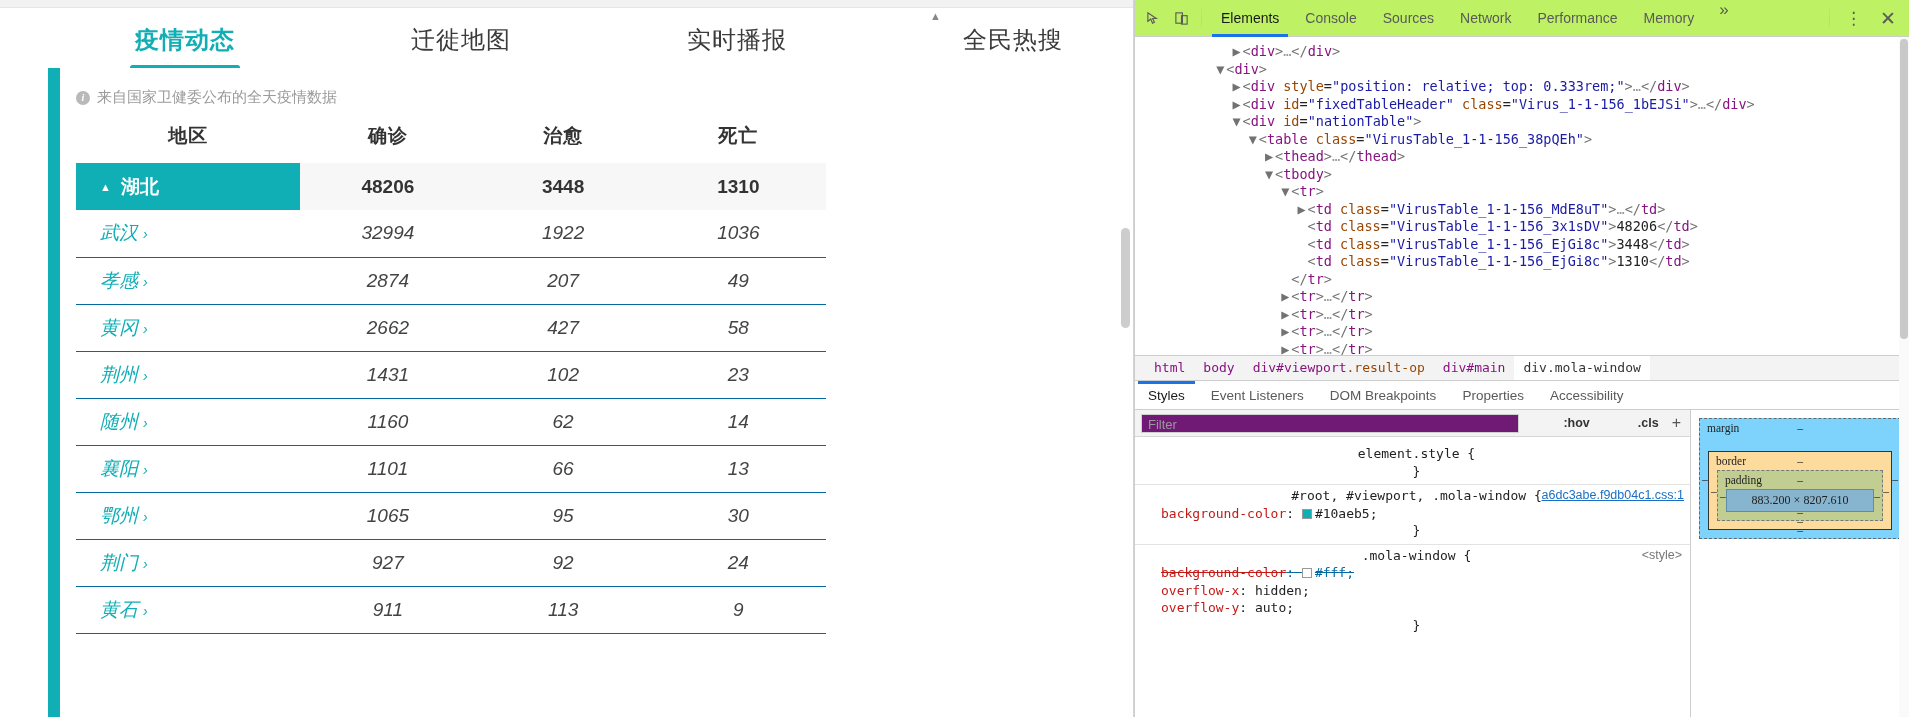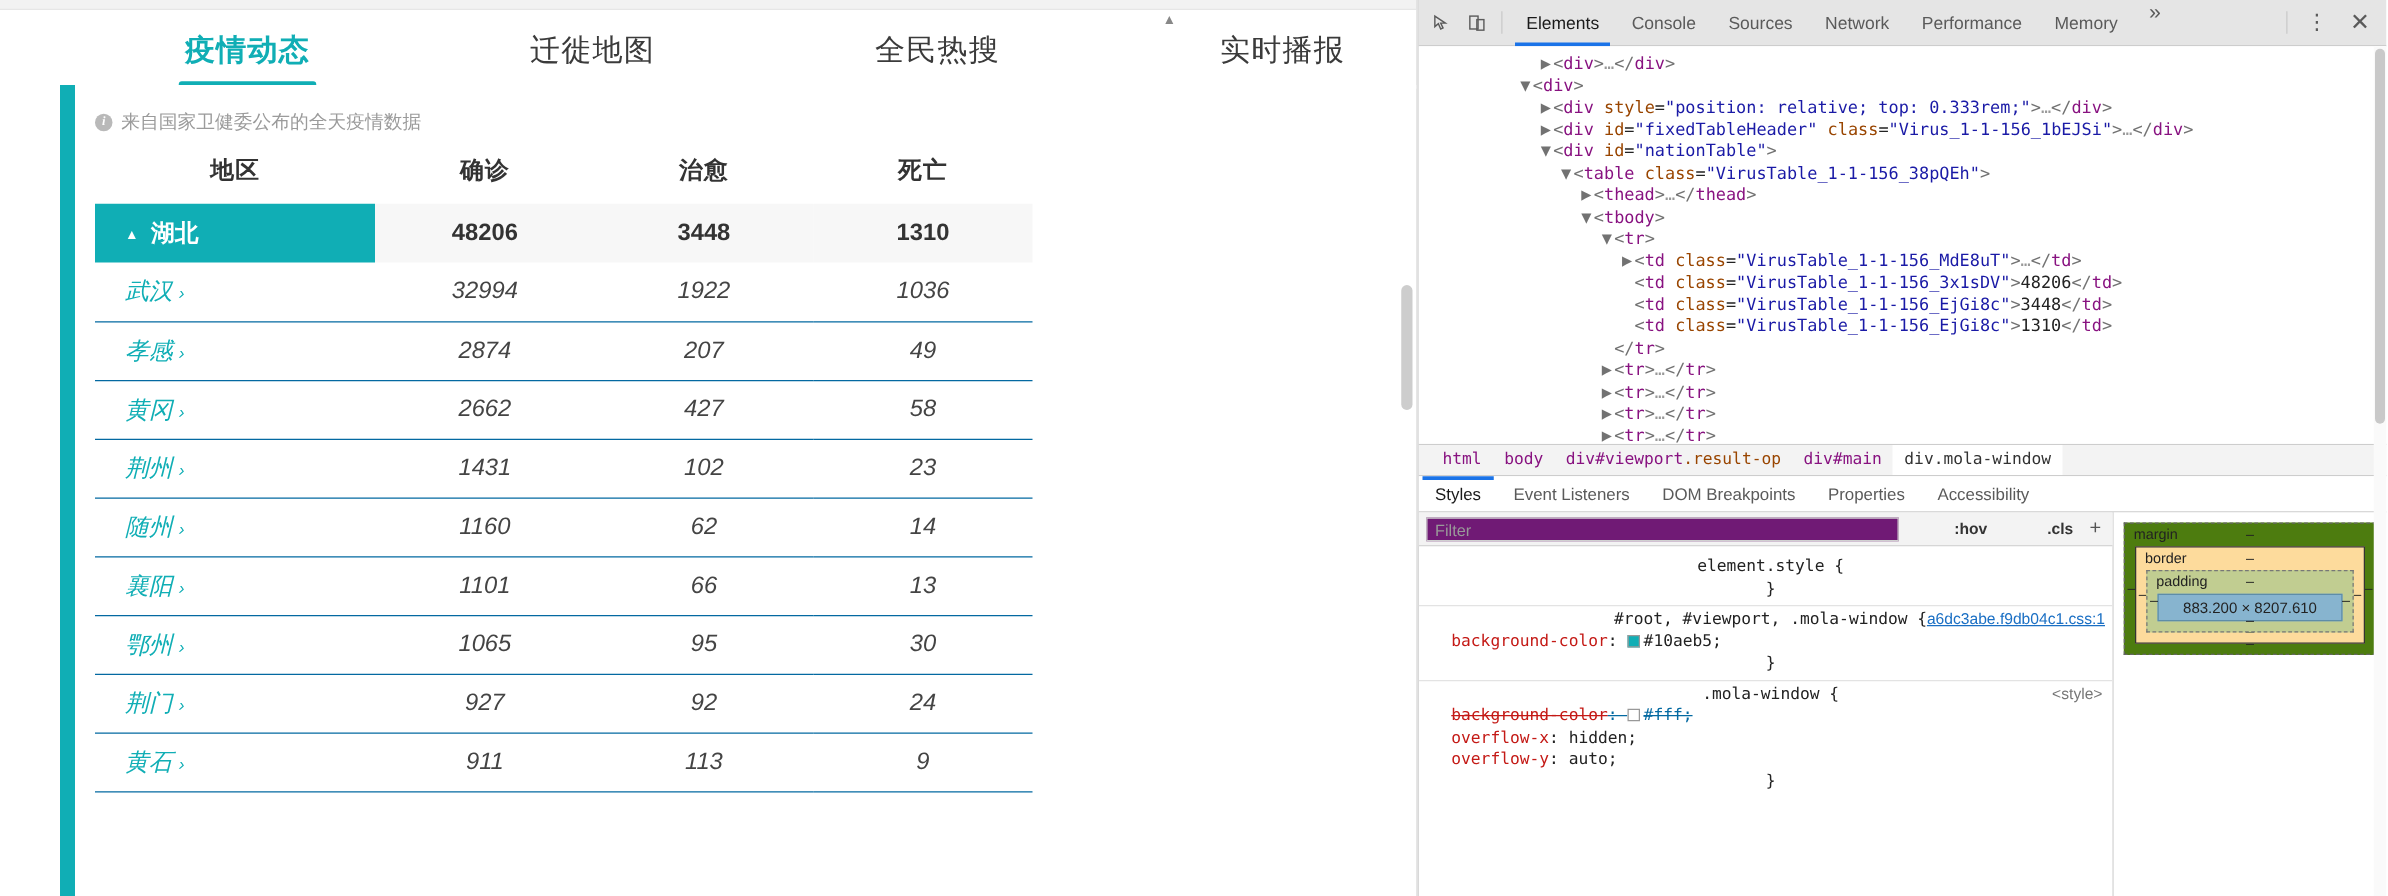--- a/index.html
+++ b/index.html
@@ -16,21 +16,21 @@
     position: relative;
     width: 1134px; height: 717px;
     background: #fff; overflow: hidden;
     border-right: 1px solid #d4d4d4;
   }
   .page-scroll-clip { position: relative; width: 1134px; height: 717px; overflow: hidden; }
 
   .topbar { position: relative; height: 8px; background: #f2f2f2; border-bottom: 1px solid #e6e6e6;}
 
   .tabs { position: relative; display: flex; height: 63px; align-items: flex-start;
-          background: #fff; padding-left: 60px; }
+          background: #fff; padding-left: 47px; }
   .tab { flex: 0 0 276px; text-align: center; padding-top: 16px; position: relative;
          font-size: 24px; color: #3b3b3b; cursor: pointer; letter-spacing: 1px; }
   .tab.active { color: #10aeb5; font-weight: bold; }
   .tab.active .tab-underline {
     position: absolute; left: 50%; transform: translateX(-50%);
     bottom: -14px; width: 110px; height: 5px; background: #10aeb5; border-radius: 3px;
   }
   .tabs-bottom-line { position: absolute; left: 60px; right: 0; bottom: 0;
                       height: 1px; background: #eaeaea; }
 
@@ -96,21 +96,21 @@
 
   
   .devtools {
     position: relative; width: 775px; height: 717px;
     background: #fff; display: flex; flex-direction: column;
     font-family: "Liberation Sans", "DejaVu Sans", sans-serif;
     border-left: 1px solid #cdcdcd;
   }
   .dt-toolbar {
     display: flex; align-items: center; height: 37px; flex: 0 0 37px;
-    background: #e5e5e5; border-bottom: 1px solid #cdcdcd; padding: 12px 4px;
+    background: #bef264; border-bottom: 1px solid #cdcdcd; padding: 12px 4px;
   }
   .dt-icon-btn {
     width: 28px; height: 28px; display: flex; align-items: center; justify-content: center;
     cursor: pointer; border-radius: 3px; color: #5a5a5a;
   }
   .dt-sep { width: 1px; height: 18px; background: #c9c9c9; margin: 0 6px; }
   .dt-tabs { display: flex; align-items: stretch; height: 37px; flex: 1; }
   .dt-tab {
     display: flex; align-items: center; padding: 0 13px; font-size: 14px;
     color: #5a5a5a; cursor: pointer; position: relative; white-space: nowrap;
@@ -210,22 +210,22 @@
   .style-note { position: absolute; right: 8px; top: 2px; font-size: 12.5px; color: #777;
                 font-family: "Liberation Sans", sans-serif; }
   .swatch {
     display: inline-block; width: 10px; height: 10px; border: 1px solid #999;
     vertical-align: -1px; margin-right: 3px;
   }
 
   
   .box-pane { flex: 0 0 218px; padding: 8px; background: #fff; position: relative; }
   .bm-margin {
-    border: 1px dashed #666; background: #4d7c0f; padding: 18px 8px 8px 8px;
-    position: relative; font-family: Liberation Sans, sans-serif;
+    border: 1px dashed #666; background: #7dd3fc; padding: 32px 8px 8px 8px;
+    position: relative; font-family: Liberation Serif, serif;
   }
   .bm-border {
     border: 1px solid #333; background: #fddb9c; padding: 18px 8px 8px 8px; position: relative;
   }
   .bm-padding {
     border: 1px dashed #777; background: #c1cd91; padding: 18px 8px 8px 8px; position: relative;
   }
   .bm-content {
     background: #87b4cf; border: 1px solid #5e8da8; text-align: center;
     font-size: 12px; color: #222; padding: 3px 4px;
@@ -263,24 +263,24 @@
 
       <div class="tabs">
         <div class="tab active">
           <span>疫情动态</span>
           <span class="tab-underline"></span>
         </div>
         <div class="tab">
           <span>迁徙地图</span>
         </div>
         <div class="tab">
-          <span>全民热搜</span>
+          <span>实时播报</span>
         </div>
         <div class="tab">
-          <span>实时播报</span>
+          <span>全民热搜</span>
         </div>
         <div class="tabs-bottom-line"></div>
       </div>
 
       <div class="teal-rail"></div>
       <div class="white-card"></div>
 
       <div class="source-note">
         <span class="info-icon">i</span>
         <span>来自国家卫健委公布的全天疫情数据</span>

